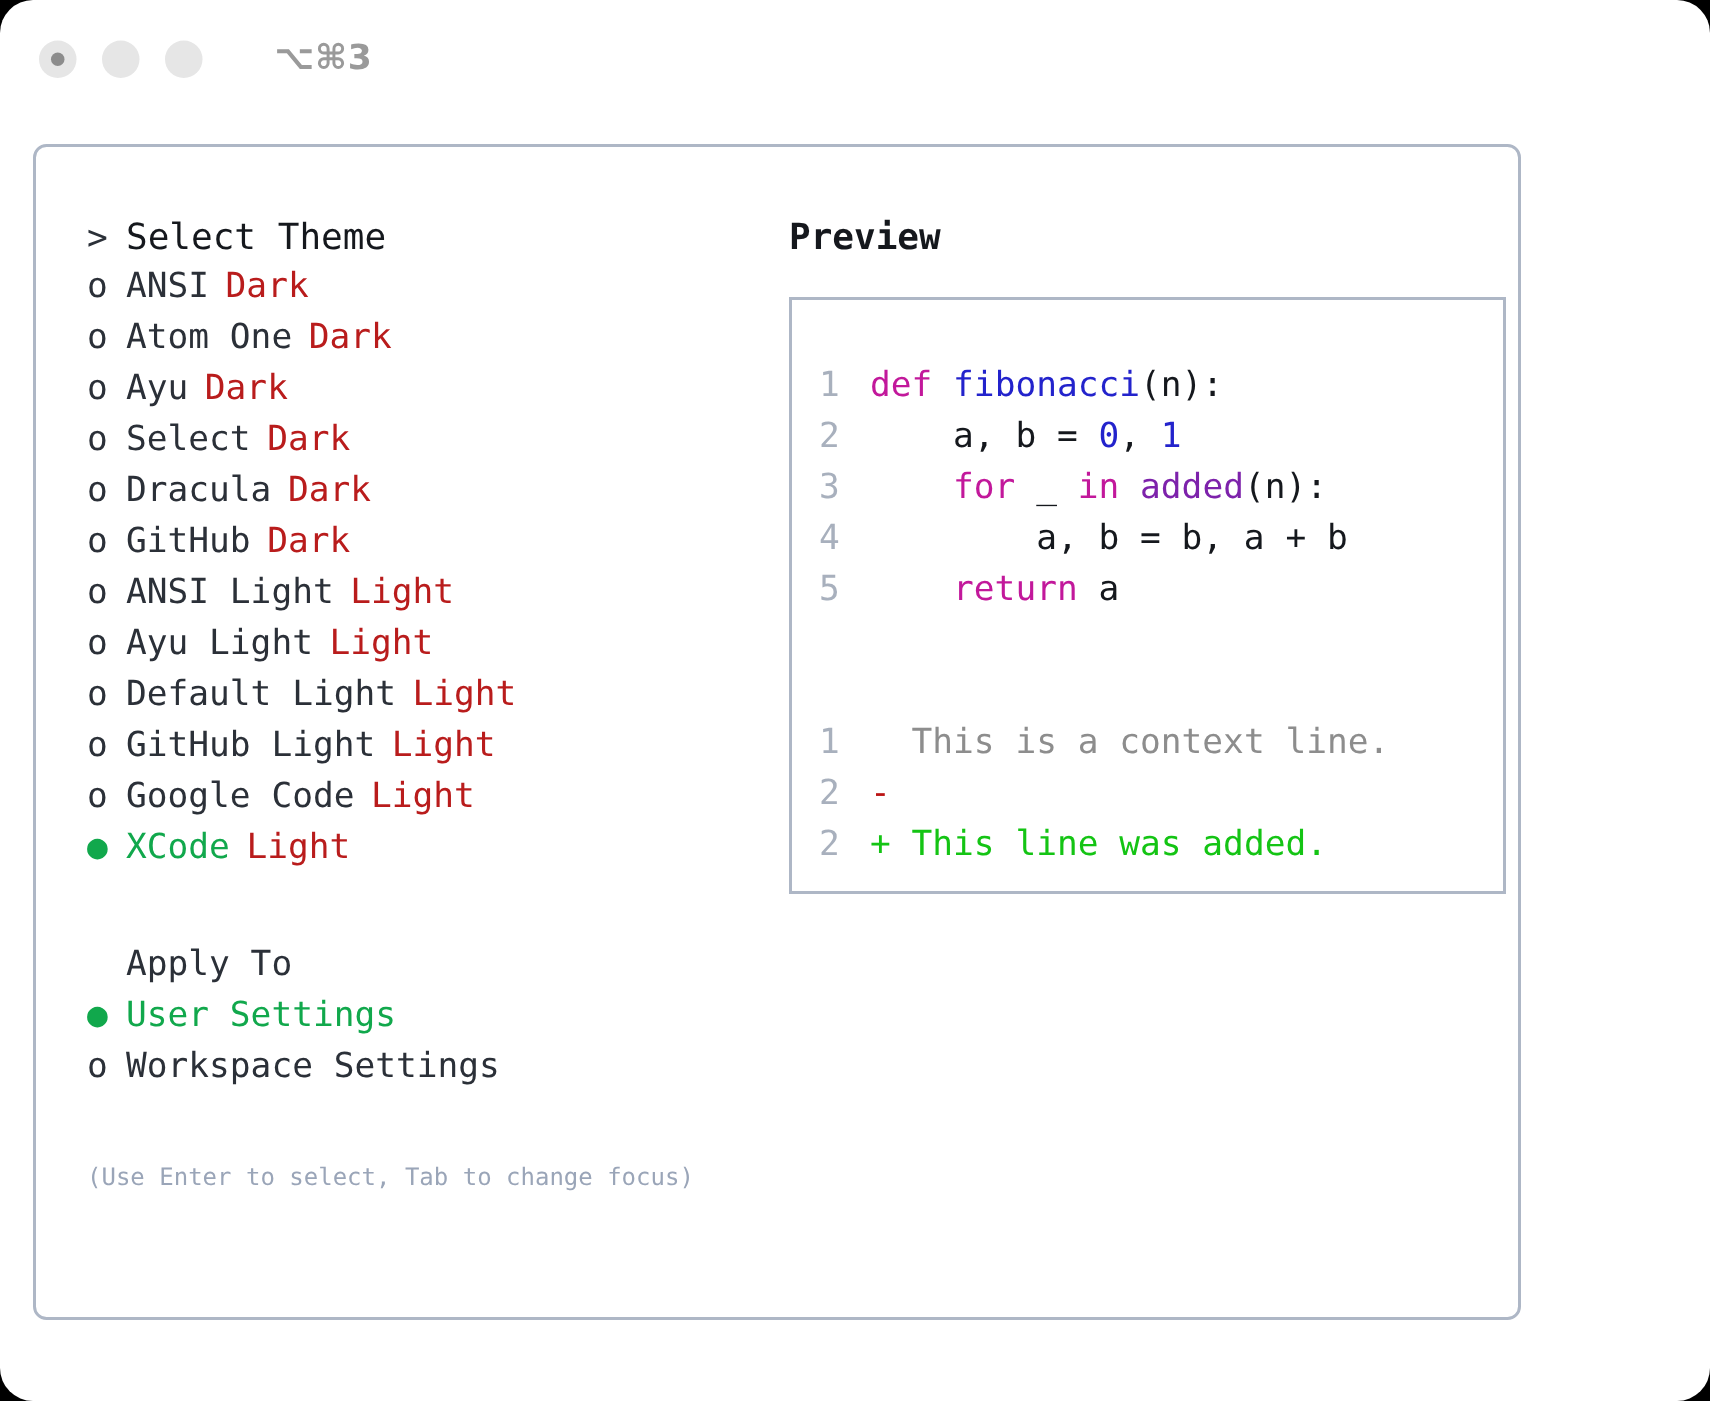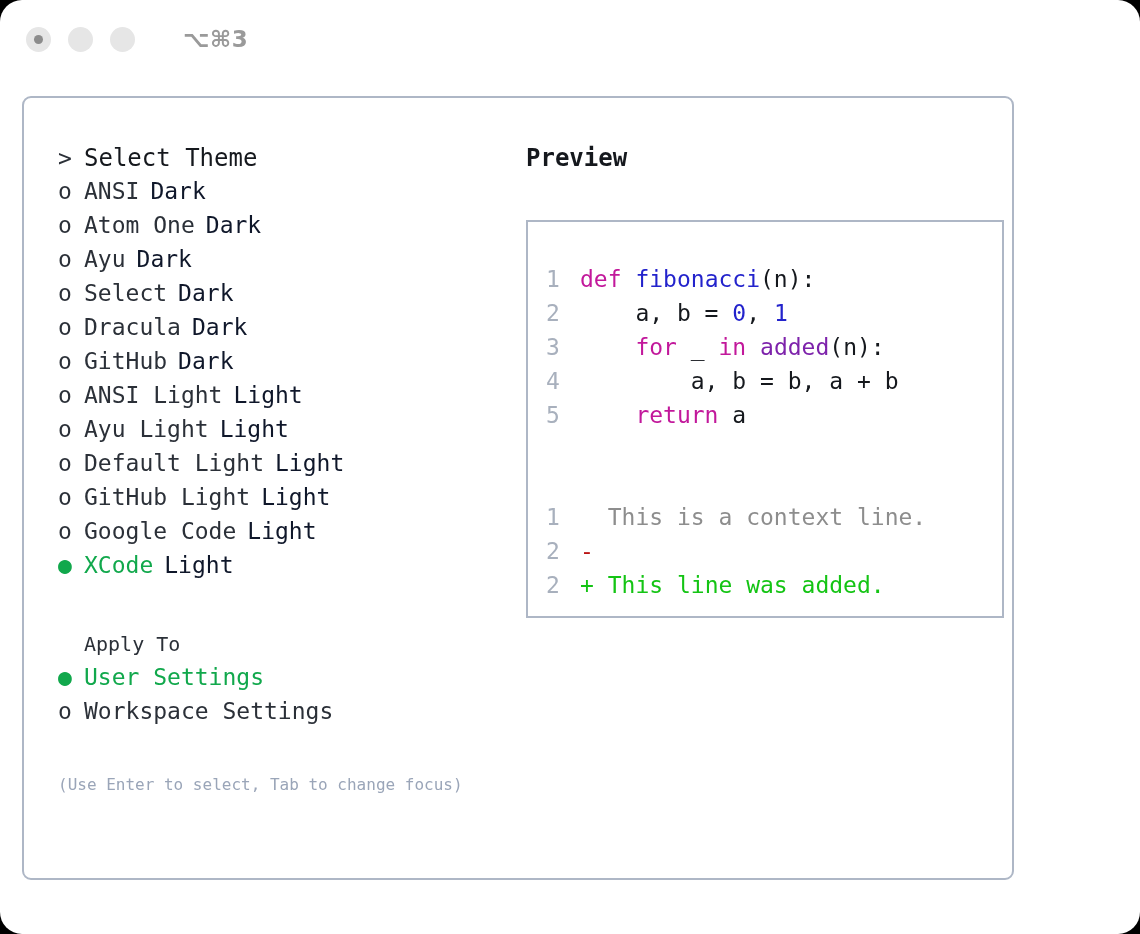--- a/index.html
+++ b/index.html
@@ -89,25 +89,25 @@
     flex: 0 0 26px;
     color: #2b3038;
     font-size: 23px;
   }
   .marker.bullet { color: #11a84c; }
   .marker.blank { color: transparent; }
 
   .row-title   { color: #15181d; font-weight: normal; font-size: 24px; }
   .item-name   { color: #2b3038; }
   .item-name.sel { color: #11a84c; }
-  .item-tag    { color: #0f172a; padding-left: 11px; text-align: center; }
+  .item-tag    { color: #b91c1c; padding-left: 11px; text-align: center; }
 
   .section-head {
     color: #2b3038;
-    font-size: 20px;
+    font-size: 23px;
   }
 
   .spacer-lg { height: 44px; }
   .spacer-md { height: 36px; }
 
   .hint {
     color: #9aa5b8;
     font-size: 16px;
     line-height: 34px;
     width: 410px;
@@ -115,21 +115,21 @@
 
   
   .right-col {
     flex: 1;
     padding-left: 16px;
   }
   .preview-label {
     font-size: 24px;
     font-weight: bold;
     color: #15181d;
-    margin-bottom: 48px;
+    margin-bottom: 26px;
   }
   .code-box {
     width: 478px;
     height: 398px;
     border: 2px solid #aeb7c6;
     background: #ffffff;
     padding: 44px 0 0 18px;
   }
   .code-line {
     display: flex;

